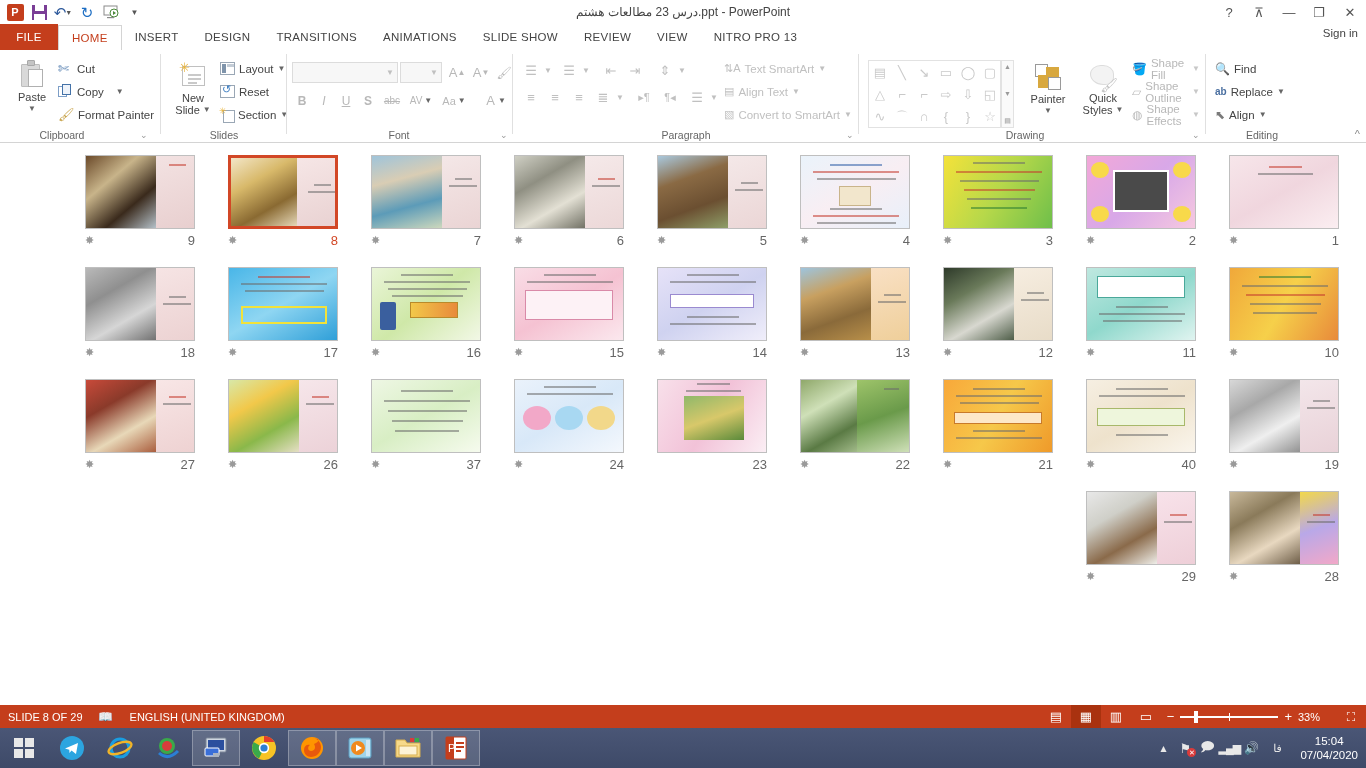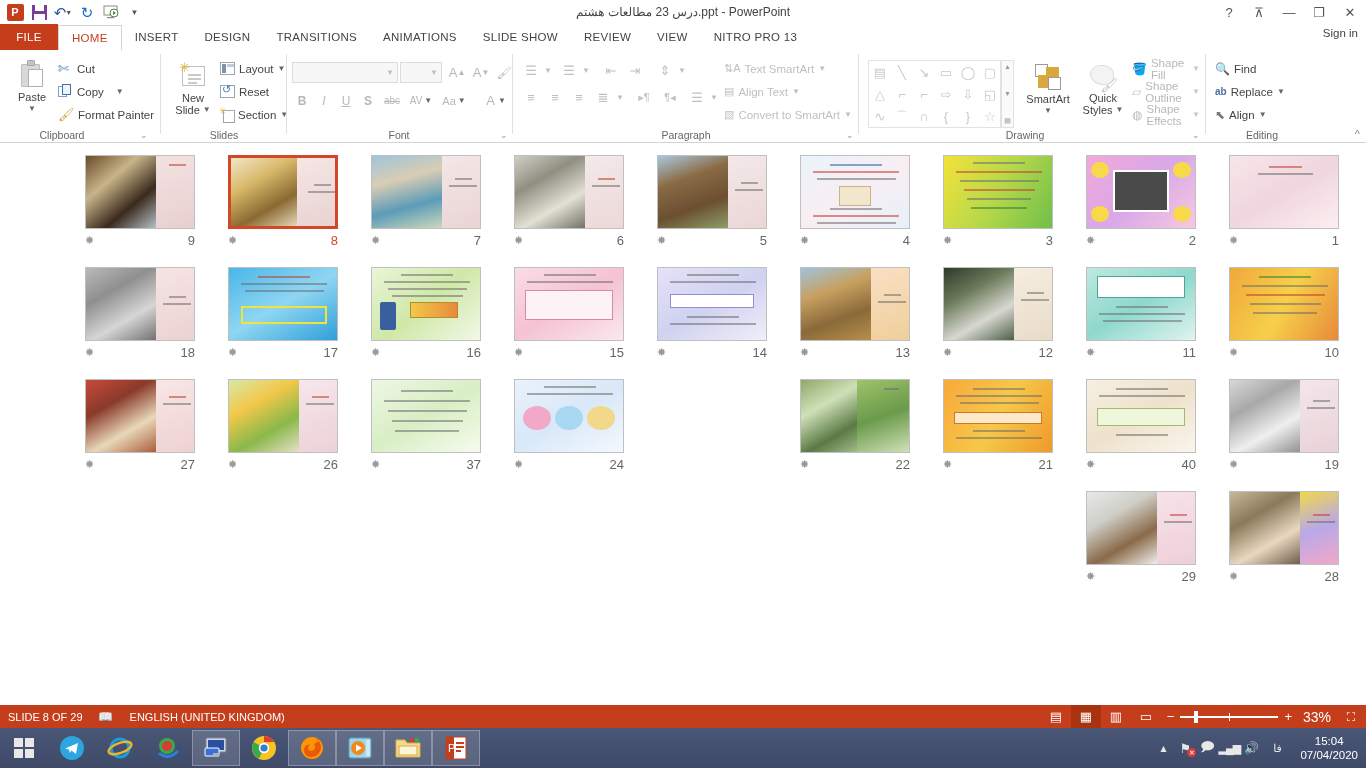--- a/index.html
+++ b/index.html
@@ -226,21 +226,21 @@
   .sb-right { position: absolute; right: 0; top: 0; height: 23px; display: flex; align-items: center; }
   .viewbtn {
     width: 30px; height: 23px; display: flex; align-items: center; justify-content: center;
     font-size: 13px; color: #fff;
   }
   .viewbtn.active { background: #a9320f; }
   .zoomslider { display: flex; align-items: center; gap: 0px; padding: 0 6px; }
   .zs-track { width: 98px; height: 2px; background: #fff; position: relative; margin: 0 6px; }
   .zs-mid { position: absolute; left: 49px; top: -3px; width: 1px; height: 8px; background: #fff; }
   .zs-handle { position: absolute; left: 14px; top: -5px; width: 4px; height: 12px; background: #fff; }
-  .zpct { width: 38px; text-align: center; font-size: 14px; }
+  .zpct { width: 38px; text-align: left; font-size: 11px; }
   .fitbtn { width: 30px; height: 23px; display:flex; align-items:center; justify-content:center; font-size:12px;}
 
   
   .taskbar {
     position: absolute; left: 0; top: 728px; width: 1366px; height: 40px;
     background: linear-gradient(180deg,#4a5676 0%, #3e4a68 100%);
     display: flex; align-items: center;
   }
   .tb-start {
     width: 48px; height: 40px; display: flex; align-items: center; justify-content: center;
@@ -502,21 +502,21 @@
       <span>▤</span>
     </div>
 
     <div class="btn-big" style="left:160px; top:14px; width:56px;">
       <span class="ico ico-arrange">
         <span class="ar-sq" style="left:1px; top:0; background:#fff; border:1px solid #9a9a9a;"></span>
         <span class="ar-sq" style="left:12px; top:3px; background:#d8a83f;"></span>
         <span class="ar-sq" style="left:4px; top:11px; background:#d8a83f;"></span>
         <span class="ar-sq" style="left:14px; top:13px; background:#fff; border:1px solid #9a9a9a;"></span>
       </span>
-      <span style="margin-top:3px;">SmartArt</span>
+      <span style="margin-top:3px;">Painter</span>
       <span class="caret">▼</span>
     </div>
 
     <div class="btn-big" style="left:218px; top:14px; width:50px;">
       <span class="ico ico-quick">
         <span class="qs-blob"></span>
           <span class="qs-brush">🖌</span>
       </span>
       <span style="margin-top:2px;">Quick</span>
       <span style="display:flex;align-items:center;gap:3px;">
@@ -888,20 +888,34 @@
           <span class="ln " style="left:29px; top:6px; width:52px;"></span>
           <span class="ln " style="left:12px; top:13px; width:86px;"></span>
           <span class="tl-img" style="left:8px;top:26px;width:28px;height:24px;border-radius:50%;background:#f2a8c8;"></span>
           <span class="tl-img" style="left:40px;top:26px;width:28px;height:24px;border-radius:50%;background:#a8d8f2;"></span>
           <span class="tl-img" style="left:72px;top:26px;width:28px;height:24px;border-radius:50%;background:#f2d88a;"></span>
         </span>
       </div>
       <div class="thumb-meta">
         <span class="star">✸</span>
         <span class="snum">24</span>
+      </div>
+    </div>
+    <div class="thumb-cell" style="left: 657px; top: 236px;">
+      <div class="thumb-frame">
+        <span class="tl">
+          <span class="tl-img" style="inset:0;background:linear-gradient(120deg,#f8e0ea,#f2c2d8,#fbeef4);"></span>
+          <span class="tl-img" style="left:26px;top:16px;width:60px;height:44px;background:linear-gradient(160deg,#8fb86a,#d8c86a,#5a8a3a);"></span>
+          <span class="ln " style="left:38.5px; top:3px; width:33px;"></span>
+          <span class="ln " style="left:27.5px; top:10px; width:55px;"></span>
+        </span>
+      </div>
+      <div class="thumb-meta">
+        <span class="star"></span>
+        <span class="snum">23</span>
       </div>
     </div>
     <div class="thumb-cell" style="left: 800px; top: 236px;">
       <div class="thumb-frame">
         <span class="tl">
           <span class="tl-img" style="left:0;top:0;width:72px;height:100%;background:linear-gradient(150deg,#8fa86a,#cfe0b8,#5a7a44,#b9cfa0);"></span>
           <span class="tl-img" style="right:0;top:0;width:52px;height:100%;background:linear-gradient(160deg,#9ec46a,#6a9a4a,#cfe0b8);"></span>
           <span class="ln " style="left:82.5px; top:8px; width:15px;"></span>
         </span>
       </div>

